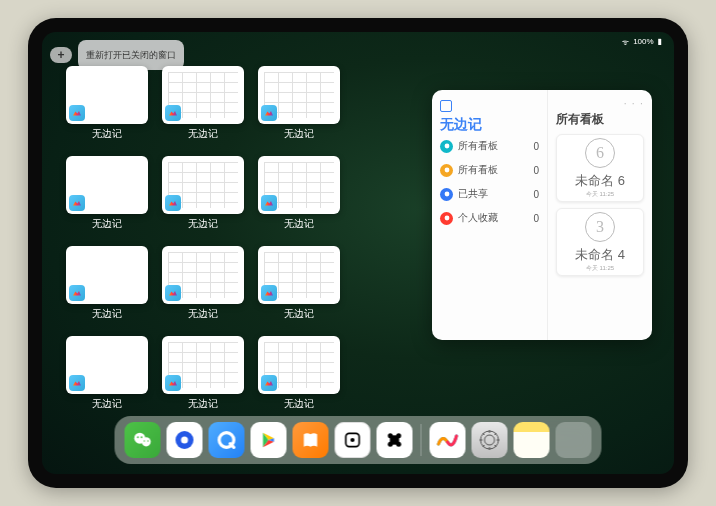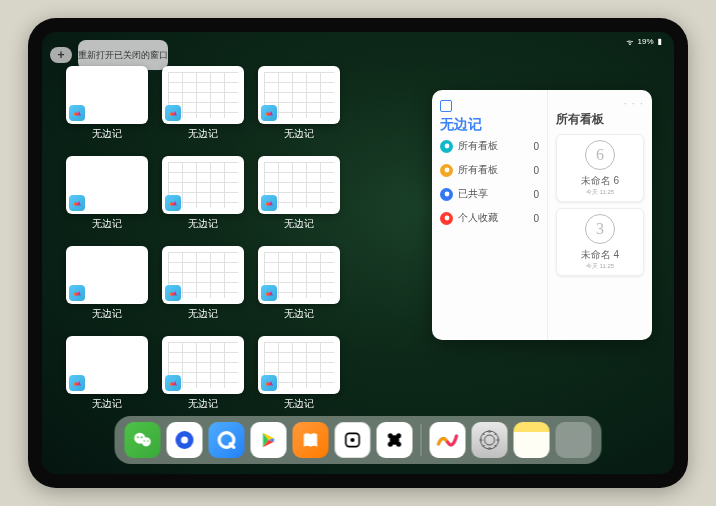--- a/index.html
+++ b/index.html
@@ -37,21 +37,21 @@
   width: 22px; height: 16px;
   background: rgba(200,200,200,0.85);
   border-radius: 8px;
   display: flex; align-items: center; justify-content: center;
   font-size: 12px; font-weight: bold; color: #333;
 }
 .pill-text {
   height: 30px;
   background: rgba(210,210,210,0.9);
   border-radius: 8px;
-  padding: 0 0;
+  padding: 0 8px;
   display: flex; align-items: center;
   font-size: 9px; color: #333;
 }
 .grid {
   position: absolute; top: 34px; left: 24px;
   display: grid;
   grid-template-columns: repeat(4, 82px);
   grid-template-rows: repeat(4, 84px);
   gap: 6px 14px;
 }
@@ -127,21 +127,21 @@
   height: 68px; margin-bottom: 6px;
   display:flex; flex-direction:column; align-items:center; justify-content:center;
   box-shadow: 0 1px 3px rgba(0,0,0,0.08);
 }
 .sketch {
   width: 30px; height: 30px; border: 1.5px solid #bbb; border-radius: 50%;
   display:flex;align-items:center;justify-content:center;
   font-size: 16px; color: #bbb; font-family: cursive;
   margin-bottom: 4px;
 }
-.boardlbl { font-size: 10px; color: #666; }
+.boardlbl { font-size: 13px; color: #666; }
 .boardsub { font-size: 6px; color: #aaa; }
 .dock {
   position: absolute; bottom: 10px; left: 50%; transform: translateX(-50%);
   height: 48px;
   background: rgba(180,190,180,0.55);
   backdrop-filter: blur(10px);
   border-radius: 16px;
   padding: 5px 10px;
   display: flex; align-items: center; gap: 6px;
 }
@@ -165,21 +165,21 @@
 .d-folder > div{border-radius:3px;}
 </style>
 </head>
 <body>
 
 <div class="ipad">
 <div class="screen">
 
   <div class="statusbar">
     <span>ᯤ</span>
-    <span>19%</span>
+    <span>100%</span>
     <span>▮</span>
   </div>
 
   <div class="topbar">
     <div class="pill-plus">+</div>
     <div class="pill-text">重新打开已关闭的窗口</div>
   </div>
 
   <div class="grid" id="wingrid">
         <div class="win">

